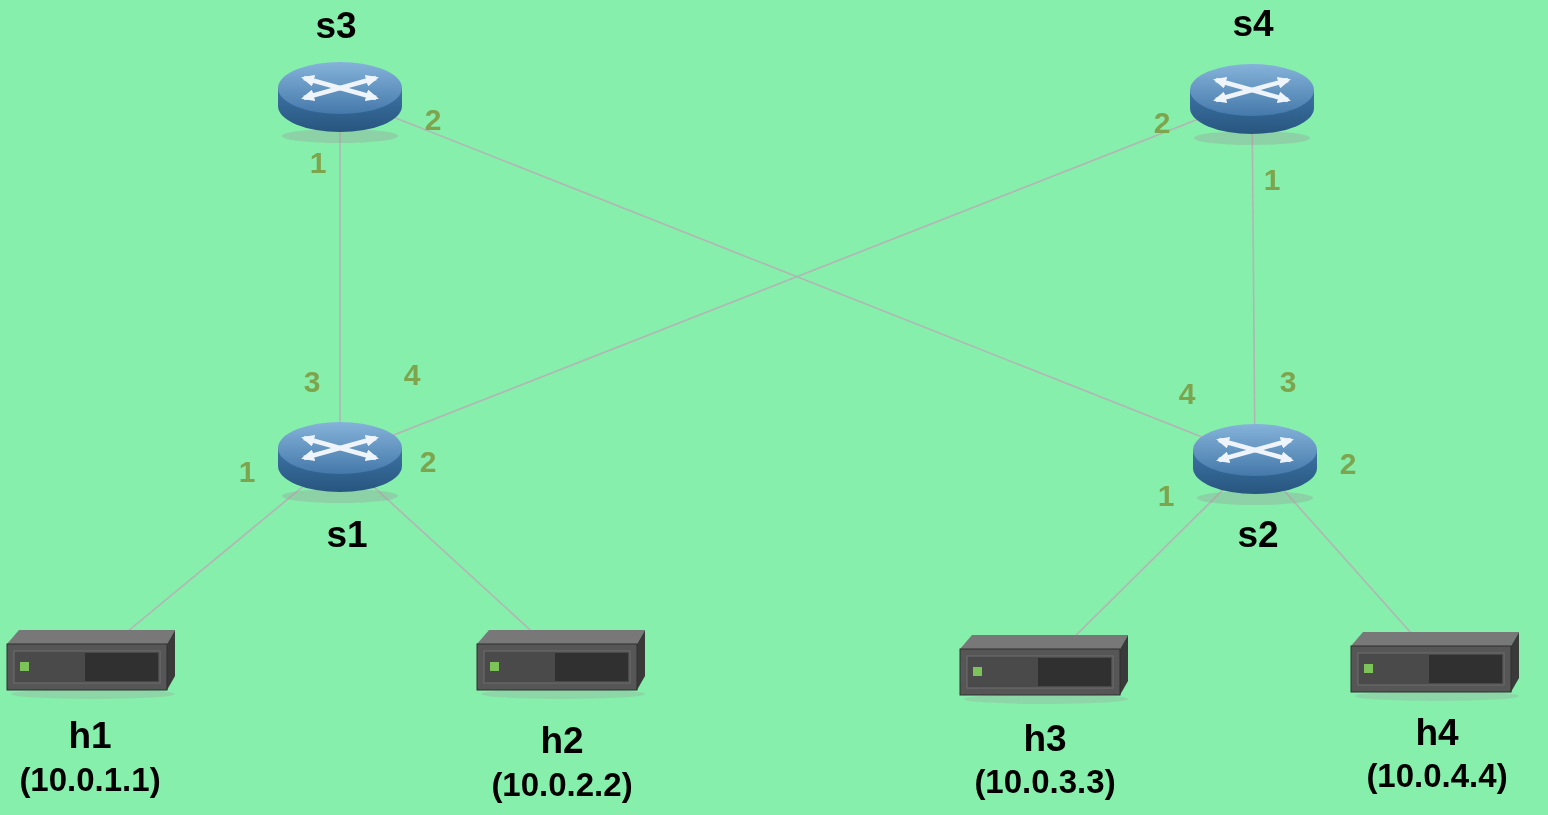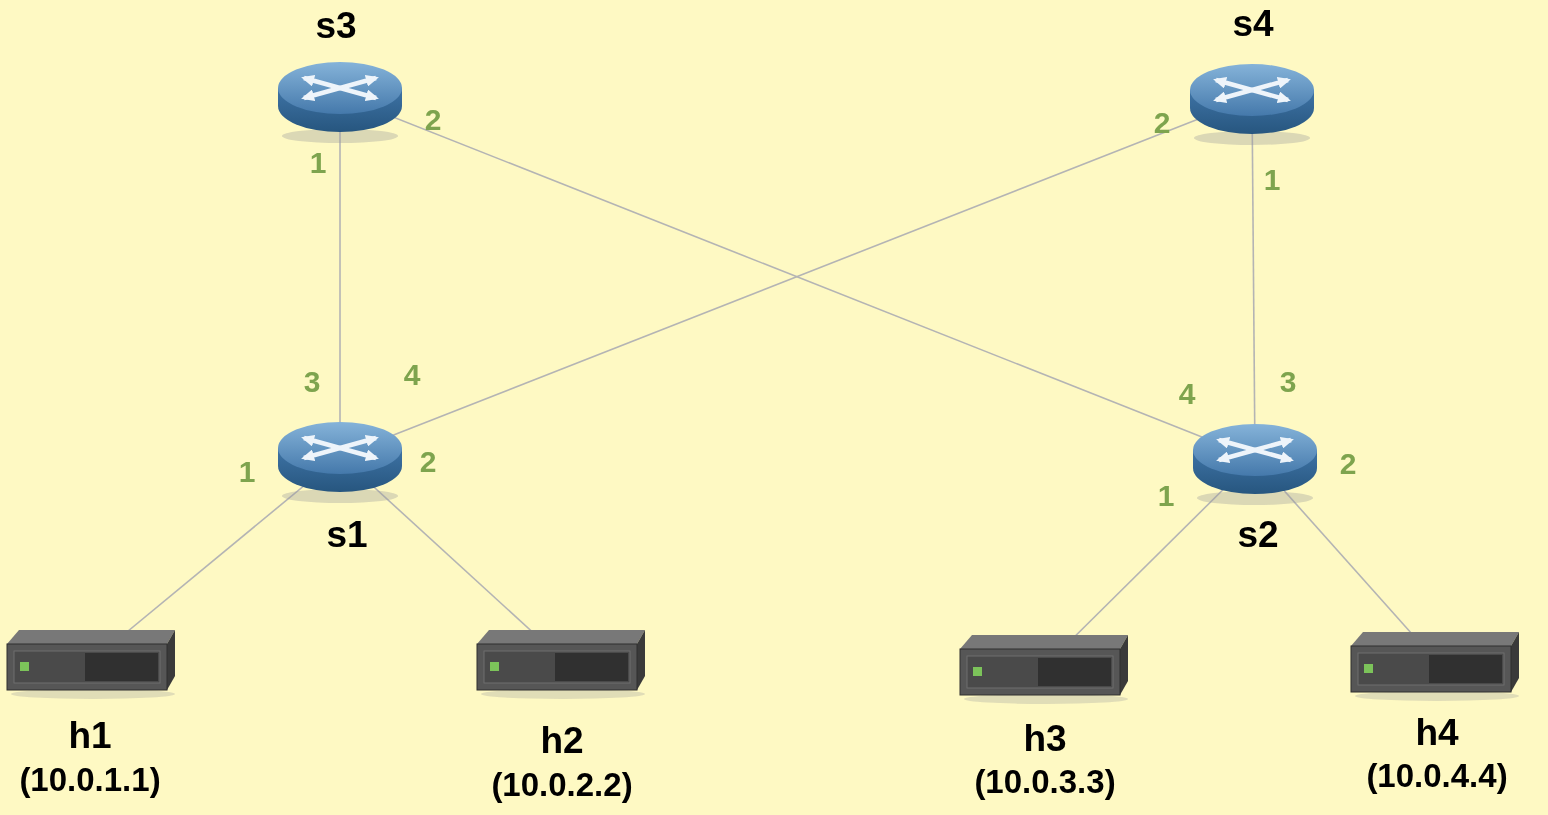--- a/index.html
+++ b/index.html
@@ -5,21 +5,21 @@
   html, body {
     margin: 0;
     padding: 0;
     background: #ffffff;
     font-family: "Liberation Sans", sans-serif;
   }
   .stage {
     position: relative;
     width: 1548px;
     height: 815px;
-    background: #fef9c3;
+    background: #86efac;
     overflow: hidden;
   }
   svg { display: block; }
   .link {
     stroke: #b4b4b4;
     stroke-width: 1.6;
     fill: none;
   }
   .node-label {
     font-family: "Liberation Sans", sans-serif;

